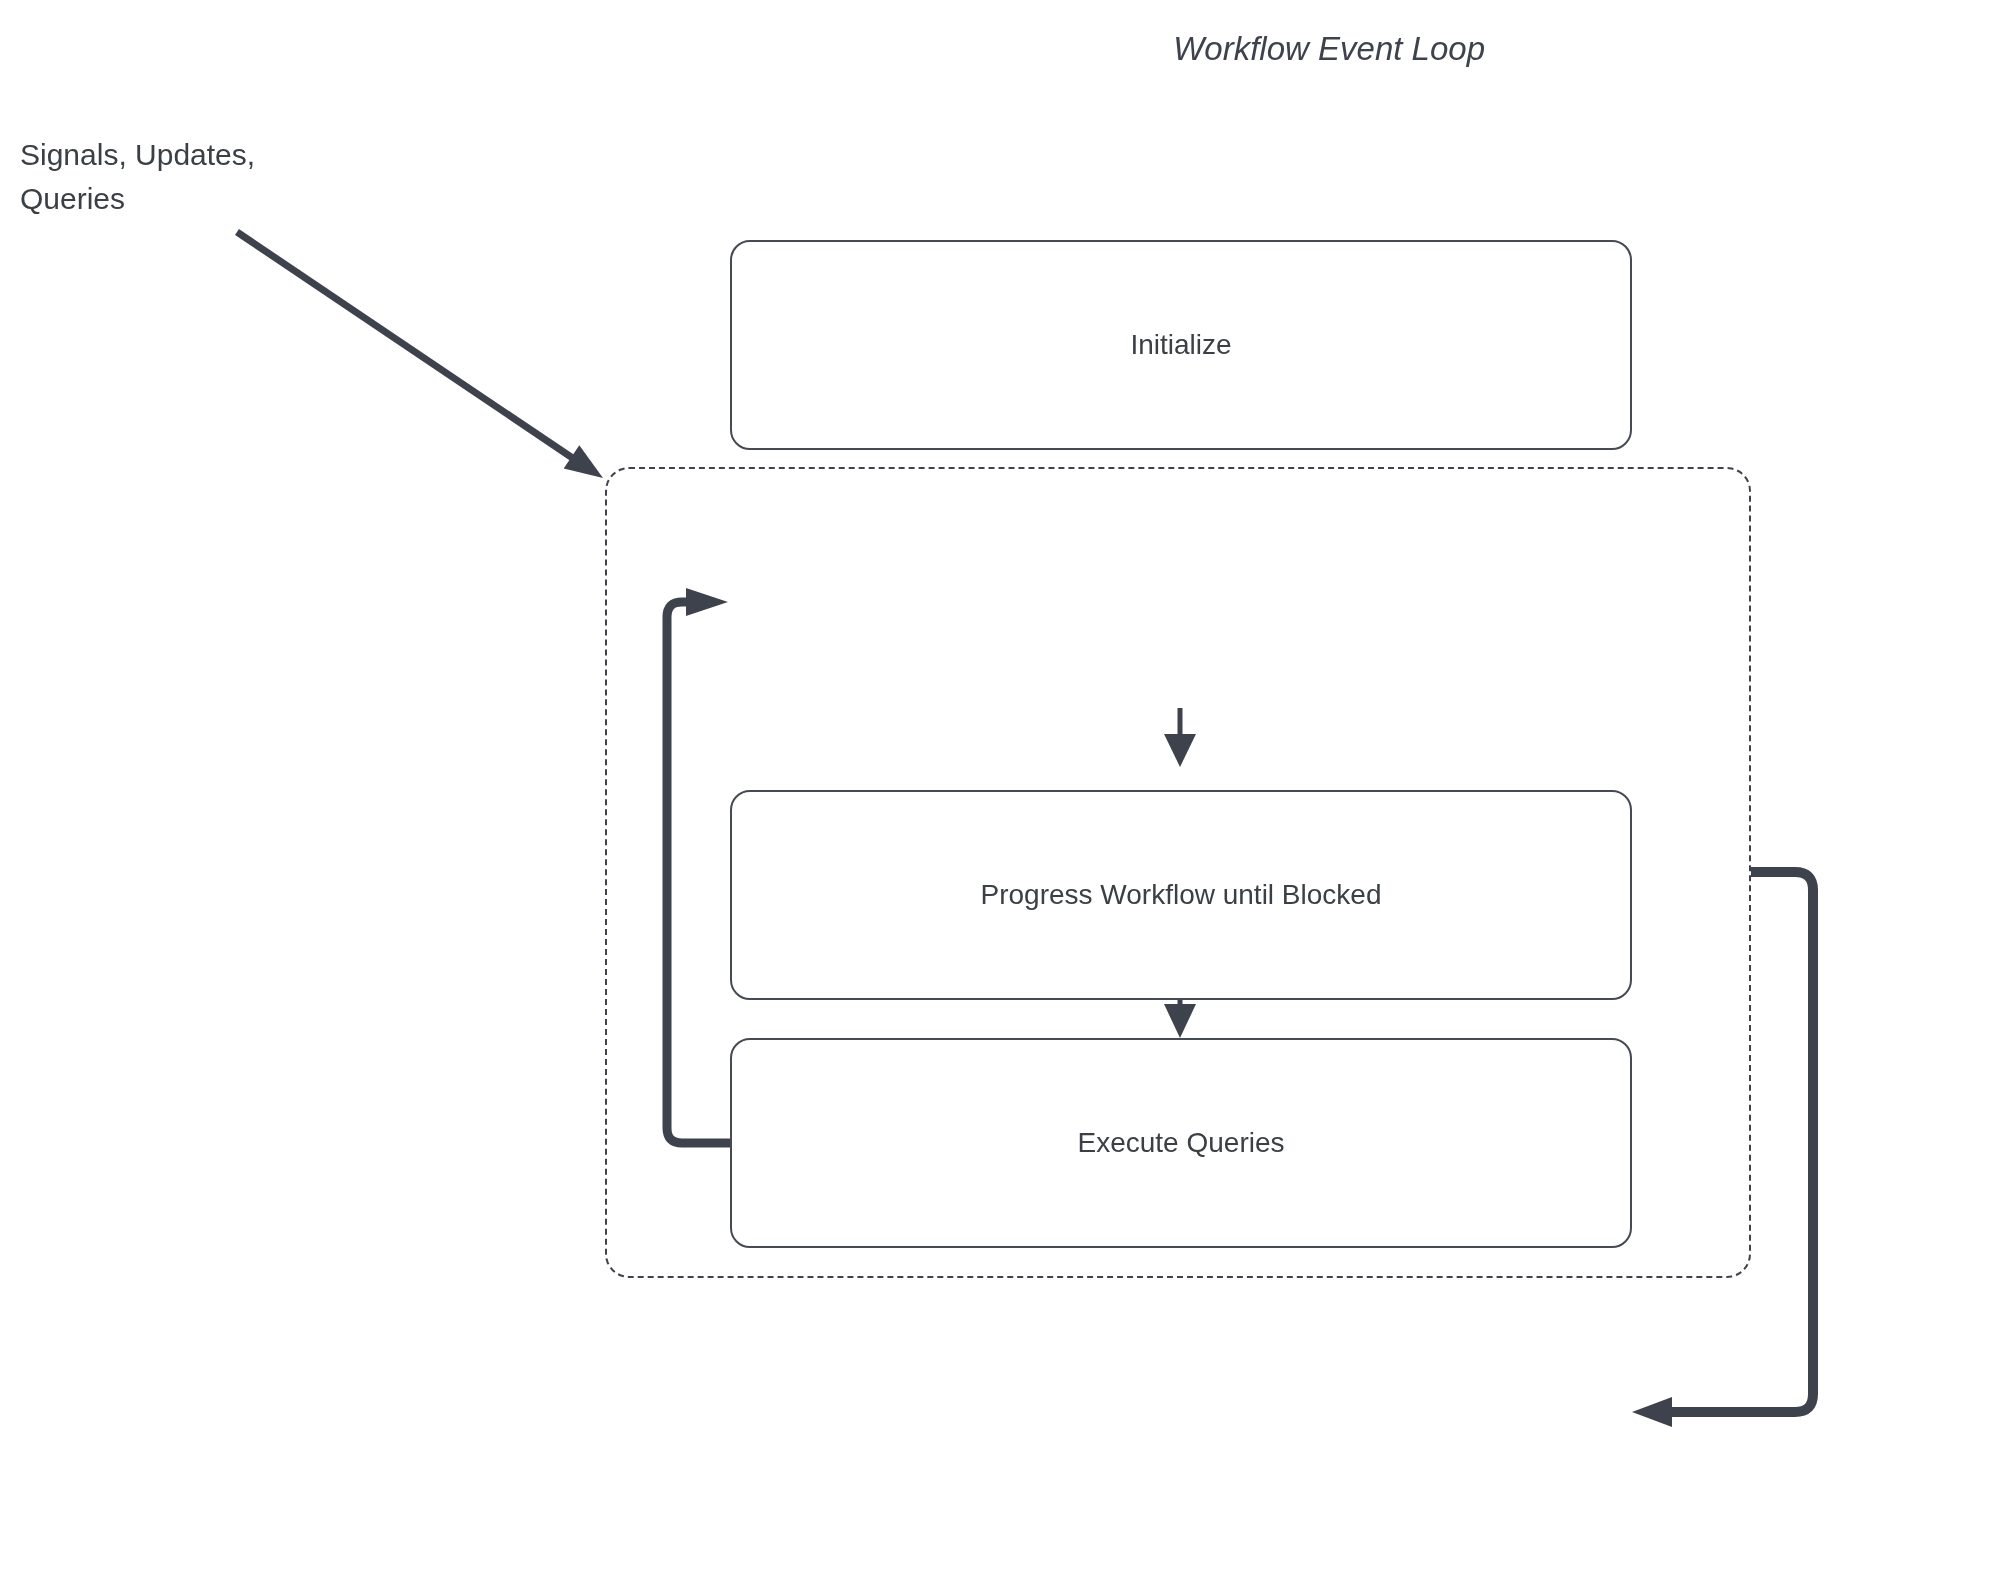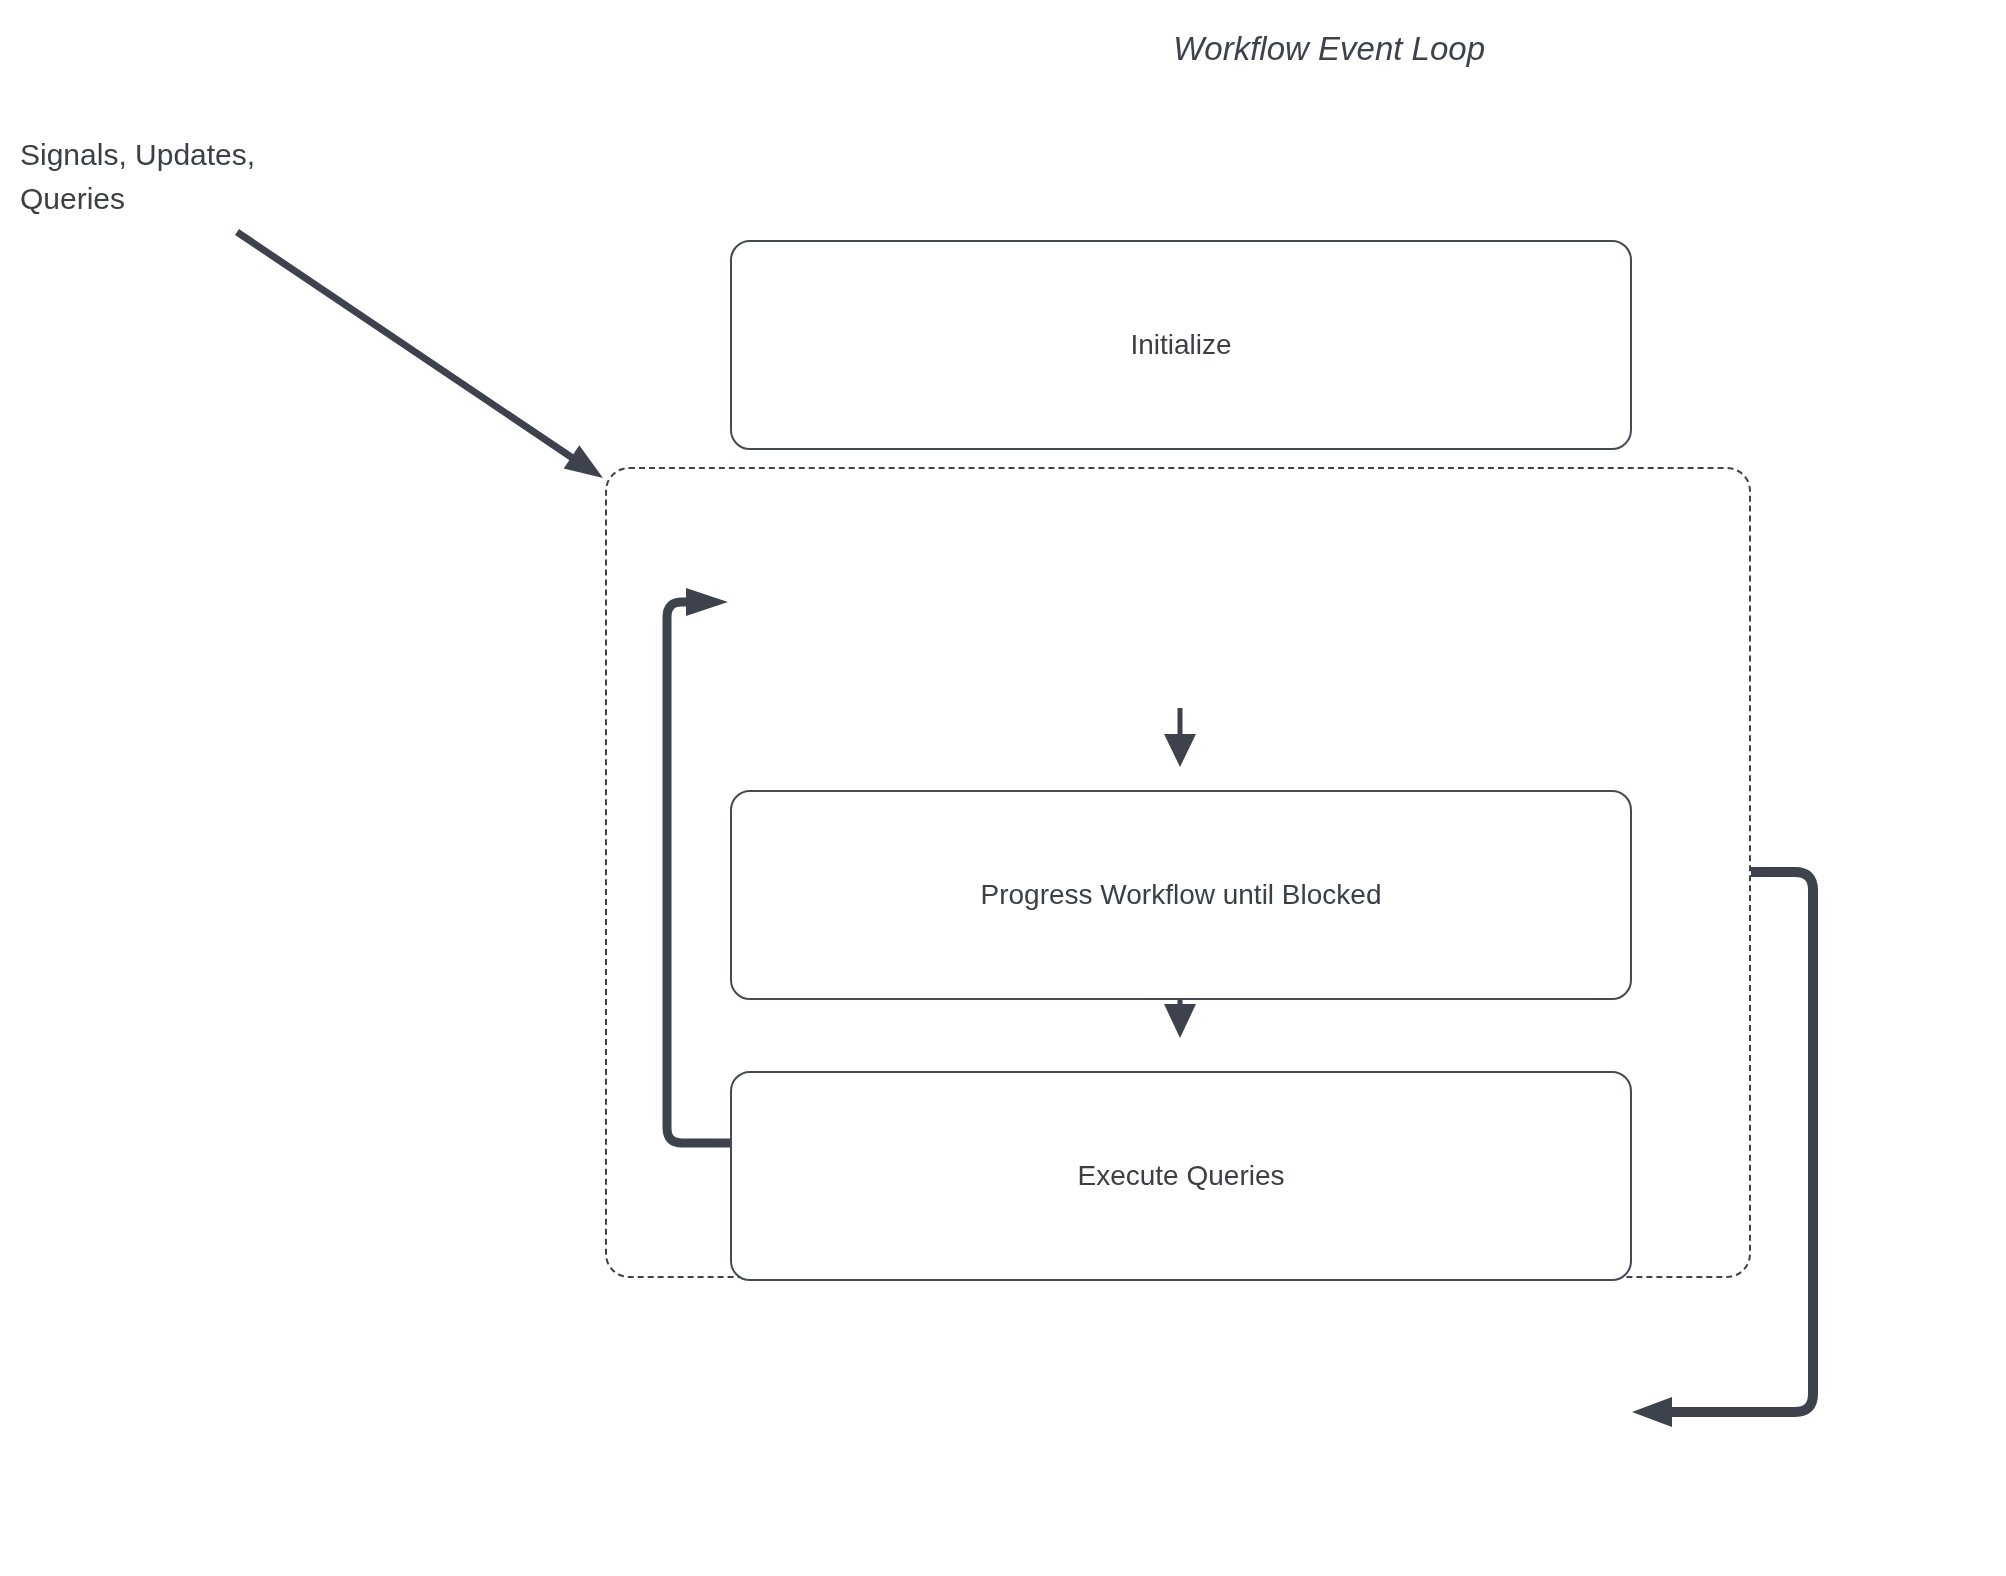--- a/index.html
+++ b/index.html
@@ -50,21 +50,21 @@
     display: flex;
     align-items: center;
     justify-content: center;
     text-align: center;
     font-size: 28px;
     color: #3b4046;
   }
   #node-initialize        { top: 240px; }
   #node-progress-signals  { top: 497px; }
   #node-progress-workflow { top: 790px; }
-  #node-execute-queries   { top: 1038px; margin-top: 33px; }
+  #node-execute-queries   { top: 1038px; }
   #node-complete          { top: 1308px; }
   .loop-container {
     position: absolute;
     left: 605px;
     top: 467px;
     width: 1146px;
     height: 811px;
     box-sizing: border-box;
     border: 2px dashed #3d424d;
     border-radius: 24px;

